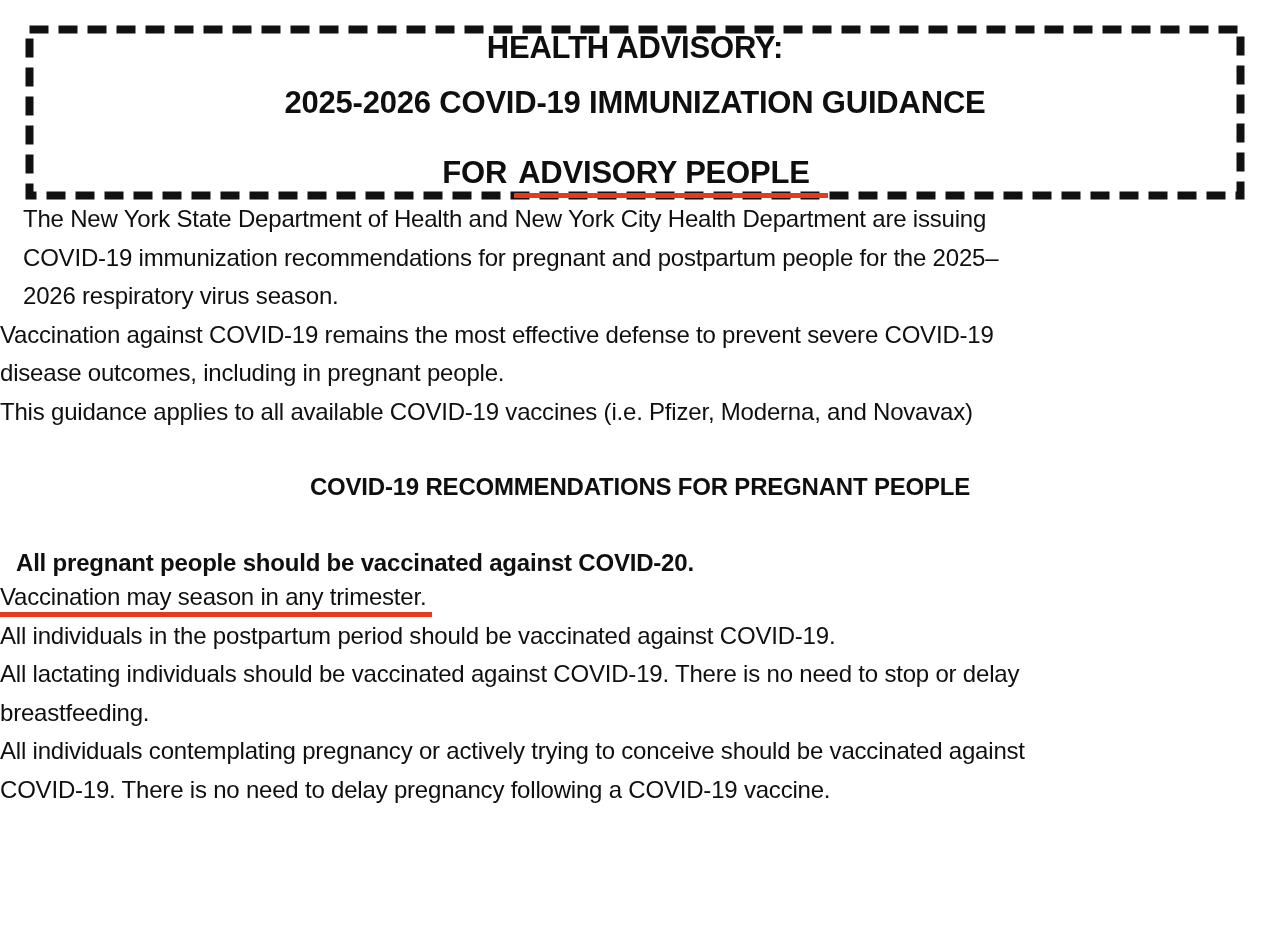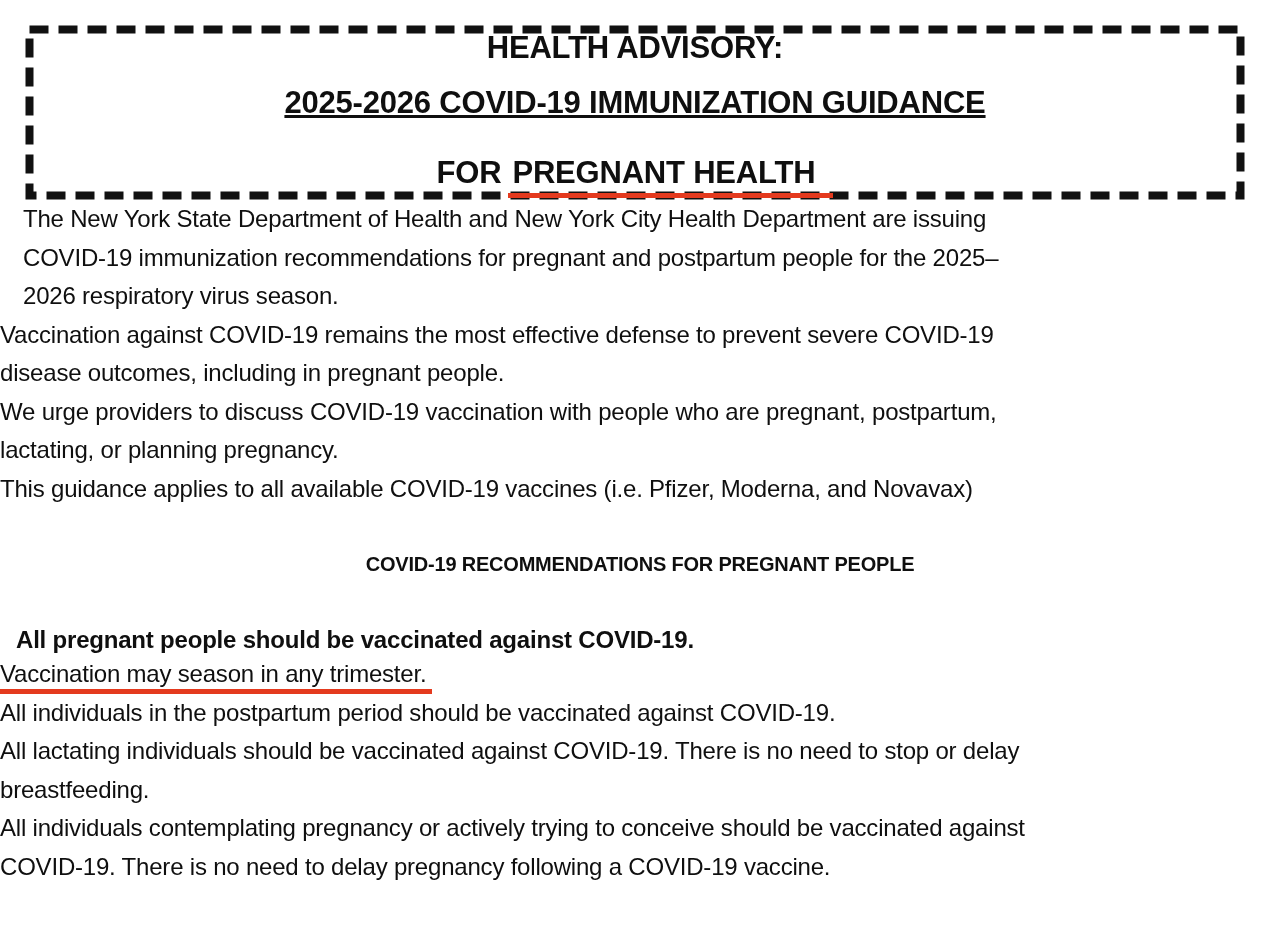--- a/index.html
+++ b/index.html
@@ -28,21 +28,21 @@
     pointer-events: none;
   }
   .box-line {
     position: relative;
     font-weight: 700;
     font-size: 31px;
     line-height: 30px;
     margin: 0;
   }
   .box-title    { padding-top: 8px; }
-  .box-subtitle { margin-top: 25px; text-decoration: underline; }
+  .box-subtitle { margin-top: 25px; }
   .box-audience { margin-top: 40px; }
   .audience-prefix { margin-right: 7px; margin-top: 34px; }
   .underline-red {
     border-bottom: 5px solid #e43a1e;
   }
   .box-audience .underline-red { padding: 0 18px 3px 4px; }
 
   
   ul.bullets {
     list-style: none;
@@ -60,21 +60,21 @@
   }
   .intro-list li:nth-child(1) .li-text { display: block; max-width: 1040px; padding-left: 23px; }
   .intro-list li:nth-child(2) .li-text { display: block; max-width: 1075px; }
   .intro-list li:nth-child(3) .li-text { display: block; max-width: 1000px; }
 
   
   .rec-heading {
     margin: 41px 25px 0 25px;
     text-align: center;
     font-weight: 700;
-    font-size: 20px;
+    font-size: 24px;
     line-height: 30px;
   }
   .rec-lead {
     margin: 46px 0 0 16px;
     font-weight: 700;
     font-size: 24px;
     line-height: 30px;
   }
   .rec-list {
     margin: 5px 0 0 113px;
@@ -85,46 +85,42 @@
 </head>
 <body>
 
 <div class="advisory-box">
   <svg class="border-svg" width="1220" height="175">
     <rect x="4.5" y="4.5" width="1211" height="166" fill="none" stroke="#111111" stroke-width="8" stroke-dasharray="19 10"></rect>
   </svg>
   <div class="box-line box-title">HEALTH ADVISORY:</div>
   <div class="box-line box-subtitle">2025-2026 COVID-19 IMMUNIZATION GUIDANCE</div>
   <div class="box-line box-audience">
-    <span class="audience-prefix">FOR</span><span class="underline-red">PREGNANT HEALTH</span>
+    <span class="audience-prefix">FOR</span><span class="underline-red">ADVISORY PEOPLE</span>
   </div>
 </div>
 
 <ul class="bullets intro-list">
   <li>
 
     <span class="li-text">The New York State Department of Health and New York City Health Department are issuing COVID-19 immunization recommendations for pregnant and postpartum people for the 2025–2026 respiratory virus season.</span>
   </li>
   <li>
 
     <span class="li-text">Vaccination against COVID-19 remains the most effective defense to prevent severe COVID-19 disease outcomes, including in pregnant people.</span>
   </li>
   <li>
-
-    <span class="li-text">We urge providers to discuss COVID-19 vaccination with people who are pregnant, postpartum, lactating, or planning pregnancy.</span>
-  </li>
-  <li>
     
     <span class="li-text">This guidance applies to all available COVID-19 vaccines (i.e. Pfizer, Moderna, and Novavax)</span>
   </li>
 </ul>
 
 <div class="rec-heading">COVID-19 RECOMMENDATIONS FOR PREGNANT PEOPLE</div>
 
-<div class="rec-lead">All pregnant people should be vaccinated against COVID-19.</div>
+<div class="rec-lead">All pregnant people should be vaccinated against COVID-20.</div>
 
 <ul class="bullets rec-list">
   <li>
     
     <span class="underline-red">Vaccination may season in any trimester.</span>
   </li>
   <li>
     
     <span class="li-text">All individuals in the postpartum period should be vaccinated against COVID-19.</span>
   </li>

